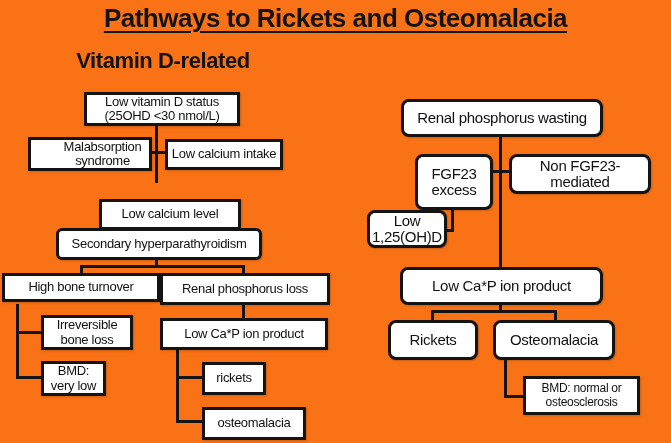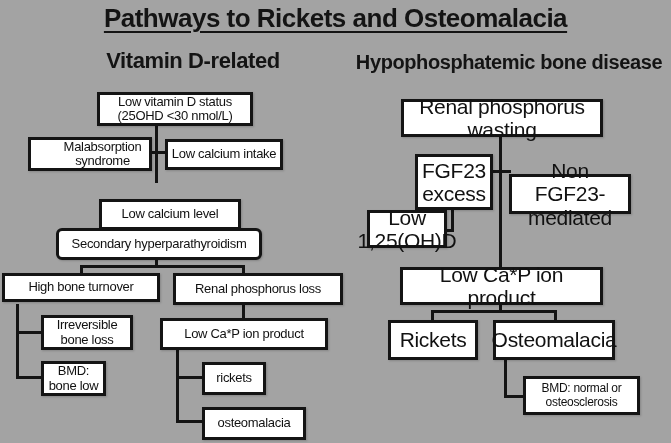--- a/index.html
+++ b/index.html
@@ -4,21 +4,21 @@
 <style>
   html, body {
     margin: 0;
     padding: 0;
     background: #ffffff;
   }
   #canvas {
     position: relative;
     width: 671px;
     height: 443px;
-    background: #a3a3a3;
+    background: #f97316;
     font-family: "Liberation Sans", "DejaVu Sans", sans-serif;
     color: #111111;
     overflow: hidden;
   }
   .title {
     position: absolute;
     top: 3px;
     left: 0;
     width: 671px;
     text-align: center;
@@ -35,21 +35,20 @@
     text-align: center;
     font-weight: 700;
     letter-spacing: -0.4px;
     color: #141414;
   }
   #heading-left {
     top: 48px;
     left: 0;
     width: 326px;
     font-size: 22px;
-    margin-left: 30px;
   }
   #heading-right {
     top: 51px;
     left: 348px;
     width: 322px;
     font-size: 20px;
   }
   .node {
     position: absolute;
     box-sizing: border-box;
@@ -60,66 +59,65 @@
     justify-content: center;
     text-align: center;
     white-space: pre-line;
     line-height: 1.1;
     letter-spacing: -0.3px;
     padding: 0 2px;
     box-shadow: 1px 1px 2px rgba(0,0,0,0.18);
   }
   .node.small { font-size: 13px; }
   .node.mid   { font-size: 12px; }
-  .node.big   { font-size: 21px; }
+  .node.big   { font-size: 15px; border-radius: 8px; }
   .connector {
     position: absolute;
     background: #141414;
   }
 </style>
 </head>
 <body>
 
 <div id="canvas">
 
   <div class="title">Pathways to Rickets and Osteomalacia</div>
 
   <div id="heading-left" class="section-heading">Vitamin D-related</div>
-  <div id="heading-right" class="section-heading">Hypophosphatemic bone disease</div>
 
   <div>
 
     <div class="connector" style="left:155px; top:125px; width:3px; height:58px;"></div>
     <div class="connector" style="left:150px; top:151px; width:17px; height:3px;"></div>
     <div class="connector" style="left:155px; top:213px; width:3px; height:15px;"></div>
     <div class="connector" style="left:155px; top:259px; width:3px; height:9px;"></div>
     <div class="connector" style="left:80px; top:265px; width:165px; height:3px;"></div>
     <div class="connector" style="left:80px; top:265px; width:3px; height:8px;"></div>
     <div class="connector" style="left:242px; top:265px; width:3px; height:8px;"></div>
     <div class="connector" style="left:16px; top:304px; width:3px; height:75px;"></div>
     <div class="connector" style="left:16px; top:331px; width:27px; height:3px;"></div>
     <div class="connector" style="left:16px; top:376px; width:27px; height:3px;"></div>
     <div class="connector" style="left:242px; top:304px; width:3px; height:14px;"></div>
     <div class="connector" style="left:176px; top:349px; width:3px; height:74px;"></div>
     <div class="connector" style="left:176px; top:376px; width:28px; height:3px;"></div>
     <div class="connector" style="left:176px; top:420px; width:28px; height:3px;"></div>
 
-    <div class="node small" style="left:97px; top:92px; width:156px; height:34px;">Low vitamin D status
+    <div class="node small" style="left:84px; top:92px; width:156px; height:34px;">Low vitamin D status
 (25OHD &lt;30 nmol/L)</div>
     <div class="node small" style="left:28px; top:137px; width:124px; height:34px;padding-left:27px;">Malabsorption
 syndrome</div>
     <div class="node small" style="left:165px; top:139px; width:118px; height:31px;">Low calcium intake</div>
     <div class="node small" style="left:87px; top:199px; width:142px; height:31px;margin-left:12px;">Low calcium level</div>
     <div class="node small" style="left:56px; top:228px; width:206px; height:32px;border-radius:6px;">Secondary hyperparathyroidism</div>
     <div class="node small" style="left:2px; top:273px; width:158px; height:29px;">High bone turnover</div>
-    <div class="node small" style="left:173px; top:273px; width:170px; height:32px;">Renal phosphorus loss</div>
+    <div class="node small" style="left:160px; top:273px; width:170px; height:32px;">Renal phosphorus loss</div>
     <div class="node small" style="left:41px; top:315px; width:92px; height:35px;">Irreversible
 bone loss</div>
     <div class="node small" style="left:41px; top:361px; width:65px; height:35px;">BMD:
-bone low</div>
+very low</div>
     <div class="node small" style="left:160px; top:318px; width:168px; height:32px;">Low Ca*P ion product</div>
     <div class="node small" style="left:202px; top:362px; width:64px; height:33px;">rickets</div>
     <div class="node small" style="left:202px; top:407px; width:104px; height:33px;">osteomalacia</div>
   </div>
 
   <div>
 
     <div class="connector" style="left:499px; top:136px; width:3px; height:131px;"></div>
     <div class="connector" style="left:492px; top:170px; width:19px; height:3px;"></div>
     <div class="connector" style="left:451px; top:192px; width:3px; height:40px;"></div>
@@ -127,21 +125,21 @@
     <div class="connector" style="left:499px; top:304px; width:3px; height:9px;"></div>
     <div class="connector" style="left:431px; top:310px; width:126px; height:3px;"></div>
     <div class="connector" style="left:431px; top:310px; width:3px; height:10px;"></div>
     <div class="connector" style="left:554px; top:310px; width:3px; height:10px;"></div>
     <div class="connector" style="left:504px; top:359px; width:3px; height:39px;"></div>
     <div class="connector" style="left:504px; top:395px; width:21px; height:3px;"></div>
 
     <div class="node big" style="left:401px; top:99px; width:202px; height:38px;">Renal phosphorus wasting</div>
     <div class="node big" style="left:415px; top:154px; width:78px; height:56px;">FGF23
 excess</div>
-    <div class="node big" style="left:509px; top:154px; width:122px; height:40px;margin-top:20px;">Non FGF23-
+    <div class="node big" style="left:509px; top:154px; width:142px; height:40px;">Non FGF23-
 mediated</div>
     <div class="node big" style="left:367px; top:210px; width:80px; height:38px;">Low
 1,25(OH)D</div>
     <div class="node big" style="left:400px; top:267px; width:203px; height:38px;">Low Ca*P ion product</div>
     <div class="node big" style="left:388px; top:320px; width:90px; height:40px;">Rickets</div>
     <div class="node big" style="left:493px; top:320px; width:122px; height:40px;">Osteomalacia</div>
     <div class="node mid" style="left:523px; top:376px; width:117px; height:39px;">BMD: normal or
 osteosclerosis</div>
   </div>
 

